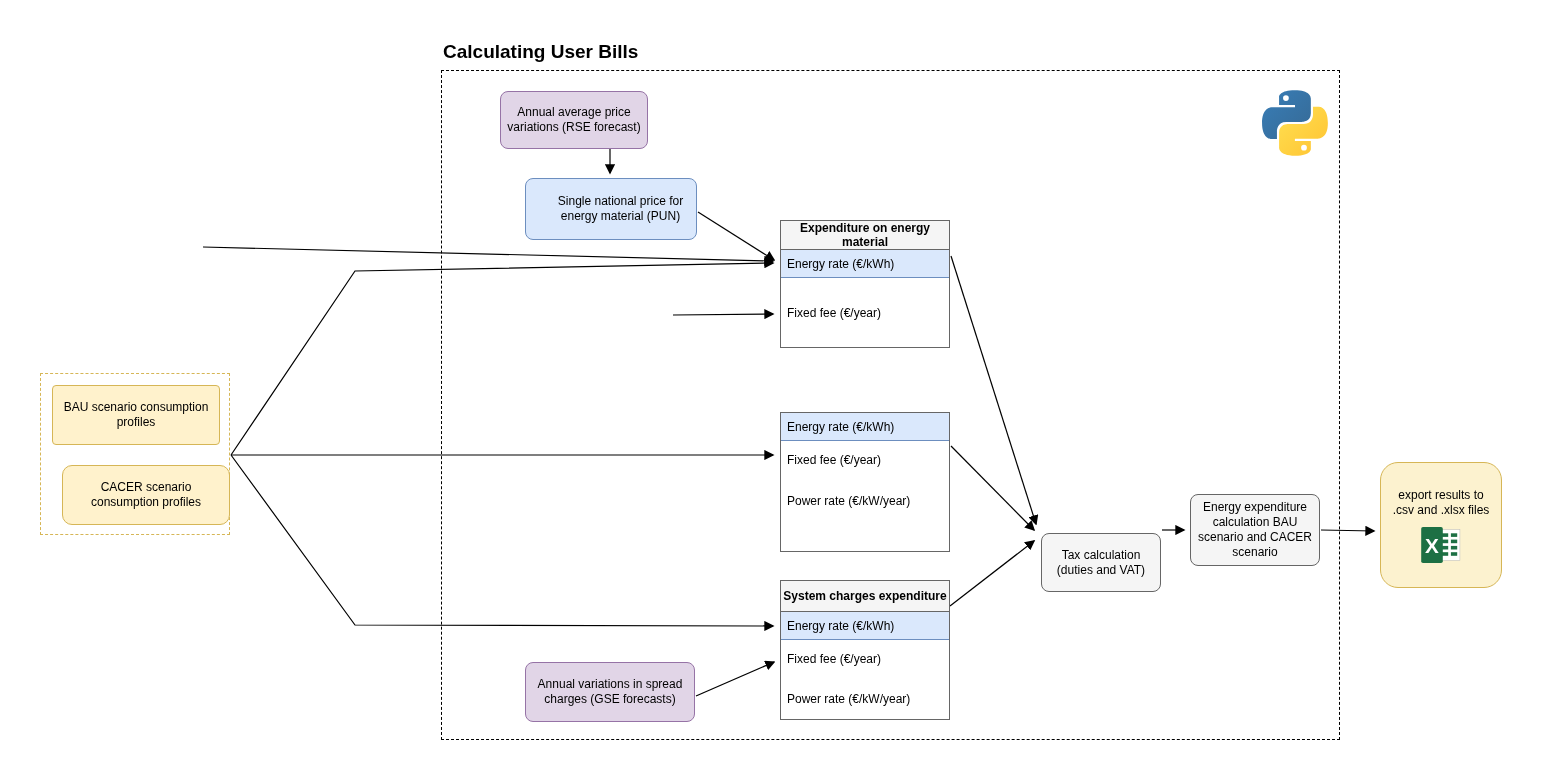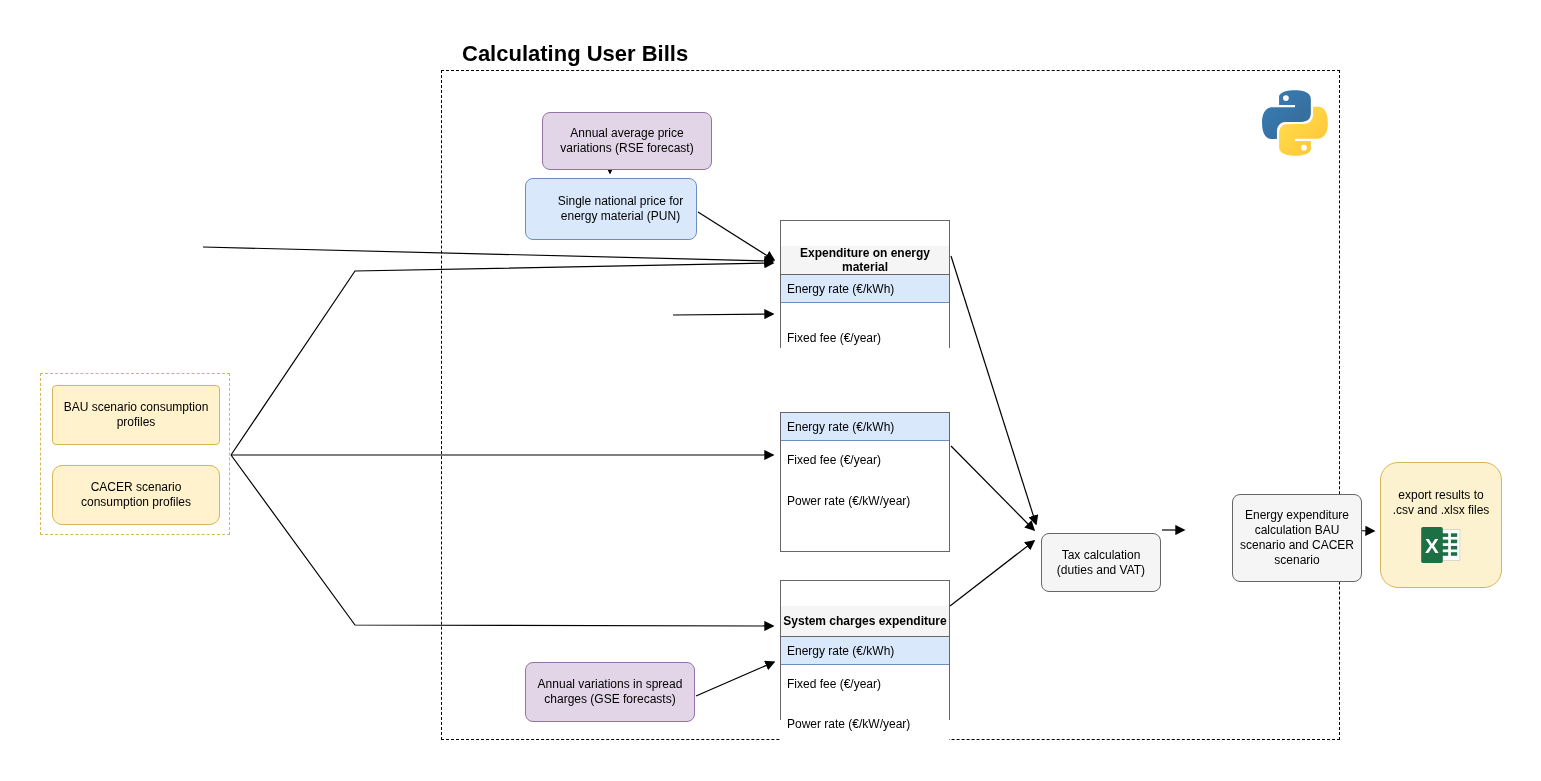--- a/index.html
+++ b/index.html
@@ -25,47 +25,47 @@
     border:1.5px dashed #000; background:transparent;
   }
   #main-frame   { left:441px; top:70px;  width:899px; height:670px; }
   #profiles-frame {
     left:40px; top:373px; width:190px; height:162px;
     border:1.5px dashed #D6B656; z-index:1;
   }
 
   #diagram-title {
     position:absolute; left:443px; top:41px; z-index:2;
-    font-size:22px; font-weight:700;margin-left:19px;
+    font-size:19px; font-weight:700;
   }
 
   
-  #n-rse    { left:542px; top:91px;  width:170px; height:58px;margin-top:21px; }
+  #n-rse    { left:500px; top:91px;  width:148px; height:58px; }
   #n-pun    { left:525px; top:178px; width:172px; height:62px; }
   #n-spread { left:81px;  top:220px; width:121px; height:53px; }
   #n-pcv    { left:550px; top:288px; width:122px; height:54px; }
   #n-bau    { left:52px;  top:385px; width:168px; height:60px; border-radius:4px; }
-  #n-cacer  { left:52px;  top:465px; width:168px; height:60px; border-radius:10px; }
+  #n-cacer  { left:62px;  top:465px; width:168px; height:60px; border-radius:10px; }
   #n-gse    { left:525px; top:662px; width:170px; height:60px; }
   #n-tax    { left:1041px; top:501px; width:120px; height:59px;margin-top:32px; }
-  #n-eexp   { left:1190px; top:494px; width:130px; height:88px;margin-left:42px; }
+  #n-eexp   { left:1190px; top:494px; width:130px; height:72px; }
   #n-export { left:1380px; top:462px; width:122px; height:126px; border-radius:18px; gap:9px; }
 
   
   .dtable {
     position:absolute; z-index:2; box-sizing:border-box;
     border:1px solid #666; background:#fff; font-size:12px;
   }
   #t1 { left:780px; top:220px; width:170px; height:128px; }
   #t2 { left:780px; top:412px; width:170px; height:140px; }
   #t3 { left:780px; top:580px; width:170px; height:140px; }
   .t-header {
     box-sizing:border-box; background:#F5F5F5; font-weight:700;
     display:flex; align-items:center; justify-content:center; text-align:center;
-    line-height:1.2; border-bottom:1px solid #666; padding:0 2px;margin-top:25px;
+    line-height:1.2; border-bottom:1px solid #666; padding:0 2px;
   }
   .t-row {
     box-sizing:border-box; display:flex; align-items:center;
     padding:0 6px; background:#fff; text-align:left;
   }
   .t-row.hl { background:#DAE8FC; border-bottom:1px solid #6C8EBF; }
   #t1 .t-header { height:29px; }  #t1 .r1 { height:28px; } #t1 .r2 { height:69px; }
   #t2 .t-header { height:29px; }  #t2 .r1 { height:28px; } #t2 .r2 { height:38px; } #t2 .r3 { height:43px; }
   #t3 .t-header { height:31px; }  #t3 .r1 { height:28px; } #t3 .r2 { height:38px; } #t3 .r3 { height:41px; }
 

